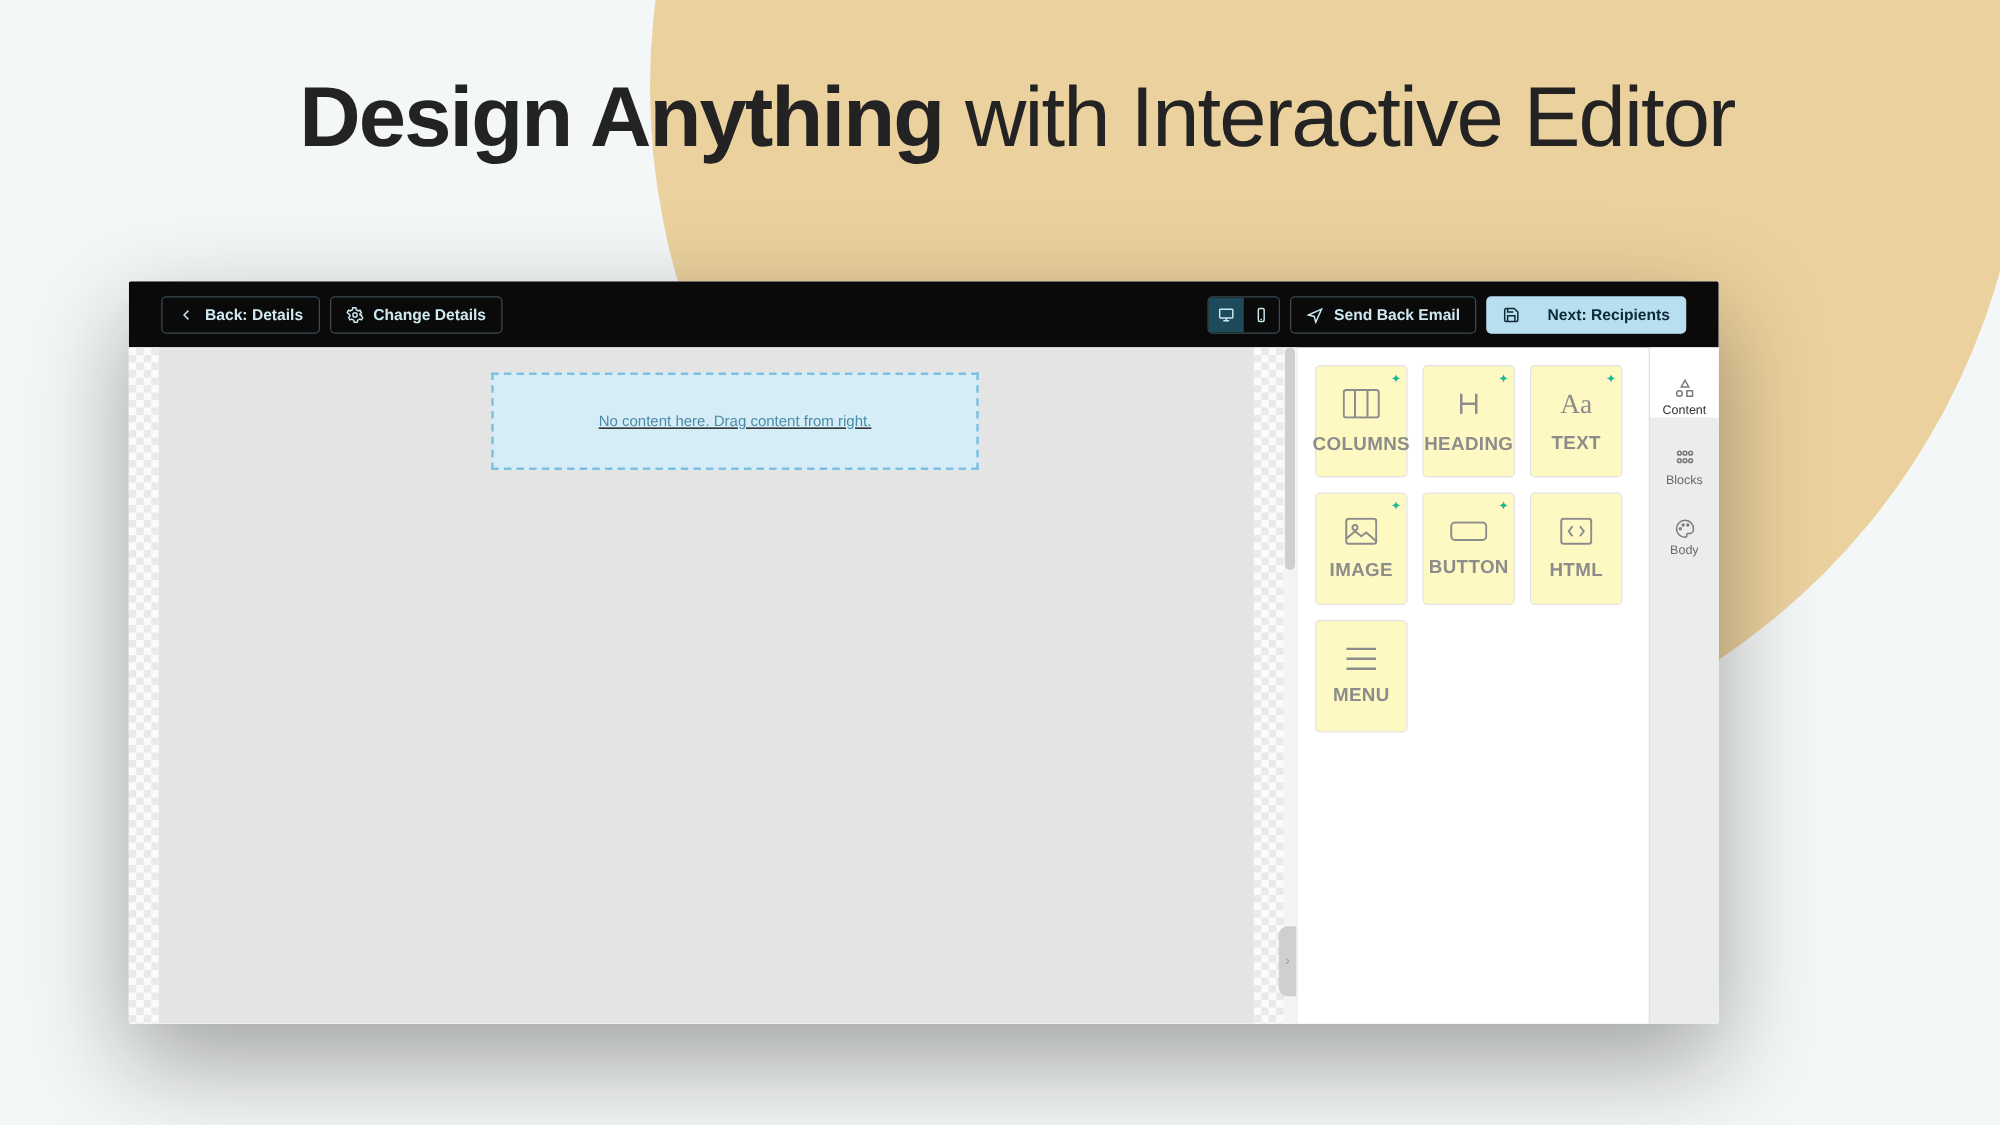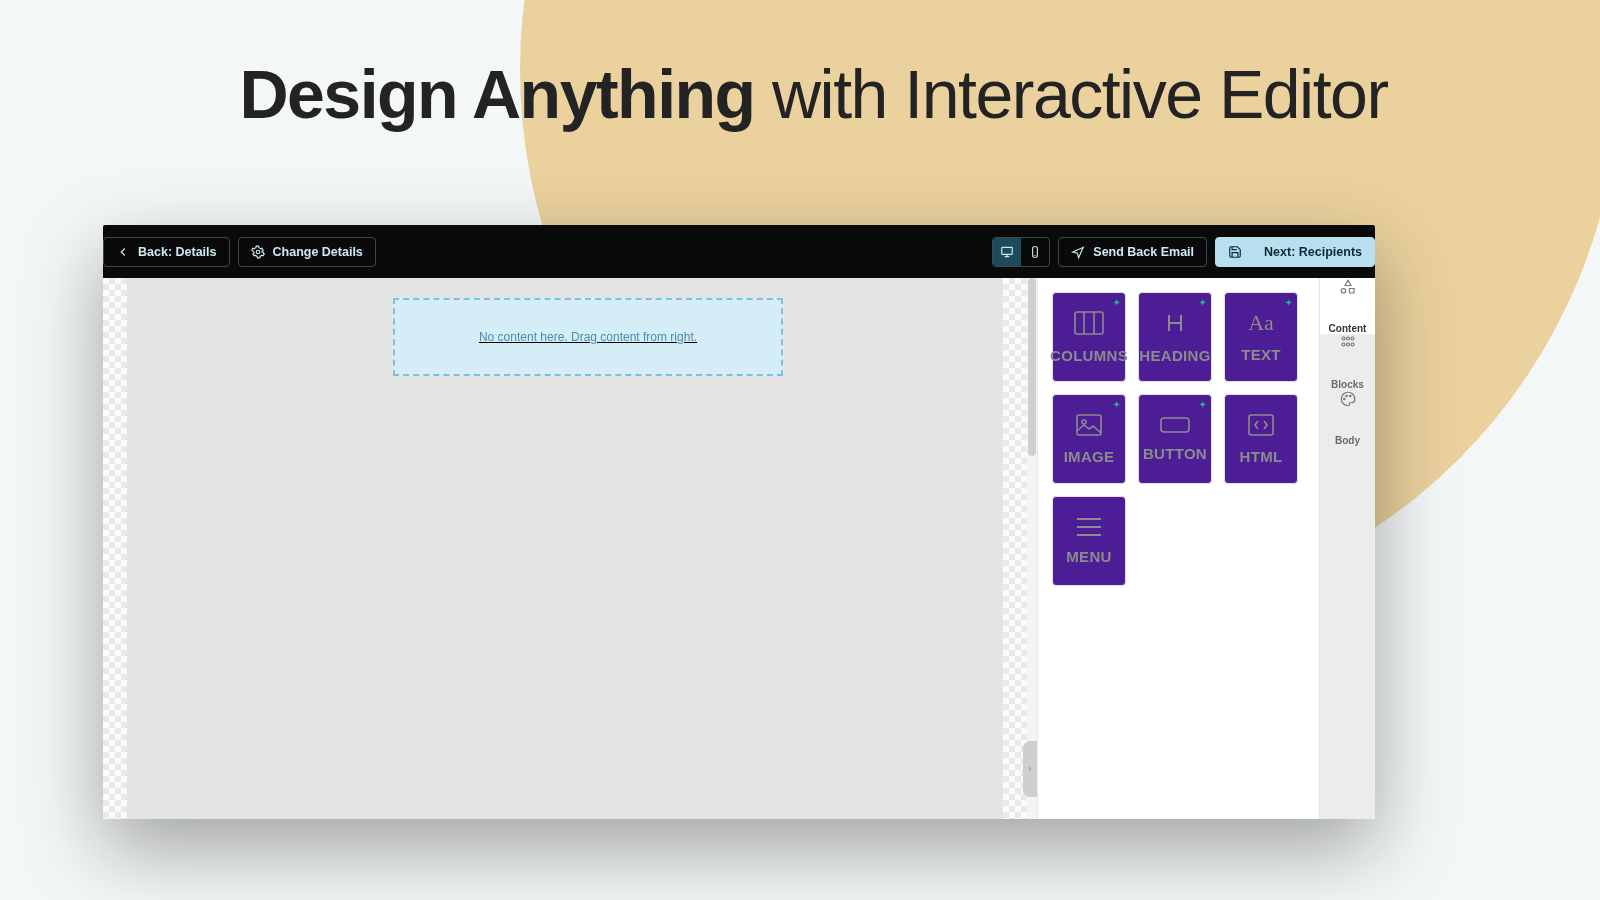--- a/index.html
+++ b/index.html
@@ -8,21 +8,21 @@
 
   
   .blob { position:absolute; top:-480px; left:520px; width:1100px; height:1100px; border-radius:50%; background:#ebd19e; z-index:0;}
   .hero  { position:absolute; top:55px; left:0; width:100%; text-align:center; font-size:68px; font-weight:800; letter-spacing:-1.5px; color:#232323; z-index:2;padding-left:27px; }
   .hero .light { font-weight:400; color:#232323; }
 
   
   .window { position:absolute; top:225px; left:103px; width:1272px; height:594px; background:#fff; box-shadow:0 30px 80px rgba(0,0,0,.35); z-index:1; overflow:hidden; border-radius:2px;}
 
   
-  .topbar { height:53px; background:#0a0a0a; display:flex; align-items:center; padding:0 0; gap:8px; }
+  .topbar { height:53px; background:#0a0a0a; display:flex; align-items:center; padding:0 26px; gap:8px; }
   .tbtn { display:flex; align-items:center; gap:8px; height:30px; padding:0 12px; border:1px solid #3a4a50; border-radius:4px; color:#cfe9f2; font-size:12.5px; font-weight:600; cursor:pointer; background:transparent; }
   .tbtn.primary { background:#b8dff0; color:#0c2a34; border-color:#b8dff0;gap:22px; }
   .spacer { flex:1; }
   .tgroup { display:flex; border:1px solid #3a4a50; border-radius:4px; overflow:hidden; }
   .ticon { width:28px; height:28px; display:flex; align-items:center; justify-content:center; color:#cde8f1; cursor:pointer; }
   .ticon.active { background:#1d4b5b; }
   .ico { width:14px; height:14px; stroke:currentColor; fill:none; stroke-width:2; }
 
   
   .body { display:flex; height:541px; }
@@ -35,29 +35,29 @@
   .stage { flex:1; background:#e4e4e4; padding:20px 20px 0 20px; position:relative;text-decoration:underline;}
   .scroll-track { width:10px; background:#f4f4f4; position:relative;}
   .scroll-thumb { position:absolute; left:1px; right:1px; top:0; height:178px; background:#cfcfcf; border-radius:4px;}
   .handle-tab { position:absolute; right:0; bottom:22px; width:14px; height:56px; background:#cfcfcf; border-radius:7px 0 0 7px; display:flex; align-items:center; justify-content:center; color:#7a7a7a; font-size:12px;}
 
   .dropzone { width:390px; height:78px; border:2px dashed #7fbfe0; background:#d5edf6; display:flex; align-items:center; justify-content:center; color:#4b8ca8; font-size:12px; margin-left:246px; }
 
   
   .blocks { width:282px; height:100%; border-left:1px solid #e8e8e8; background:#fff; padding:14px 0 0 14px; }
   .bgrid { display:grid; grid-template-columns:repeat(3,74px); gap:12px; }
-  .tile { width:74px; height:90px; border:1px solid #e3e3e3; border-radius:4px; background:#4c1d95; display:flex; flex-direction:column; align-items:center; justify-content:center; gap:12px; position:relative; cursor:grab; }
+  .tile { width:74px; height:90px; border:1px solid #e3e3e3; border-radius:4px; background:#fef9c3; display:flex; flex-direction:column; align-items:center; justify-content:center; gap:12px; position:relative; cursor:grab; }
   .tile .ticon2 { color:#8c8c8c; }
   .tile .tlbl { font-size:15px; letter-spacing:.3px; color:#8c8c8c; font-weight:600; }
   .spark { position:absolute; top:4px; right:4px; font-size:9px; color:#1fb497; }
   .spark::before{content:"✦";font-size:10px;}
 
   
   .rail { width:56px; height:100%; background:#ececec; border-left:1px solid #e2e2e2; display:flex; flex-direction:column; }
-  .rtab { height:56px; display:flex; flex-direction:column; align-items:center; justify-content:space-between; gap:3px; color:#6a6a6a; font-size:10px; cursor:pointer;font-weight:bold; }
+  .rtab { height:56px; display:flex; flex-direction:column; align-items:center; justify-content:flex-end; gap:3px; color:#6a6a6a; font-size:10px; cursor:pointer; }
   .rtab svg { width:18px; height:18px; stroke:#7a7a7a; fill:none; stroke-width:1.6; }
   .rtab.active { background:#fff; color:#333; }
 </style>
 </head>
 <body>
 
 <div class="blob"></div>
 
 <div class="hero">
   <span>Design Anything</span>

